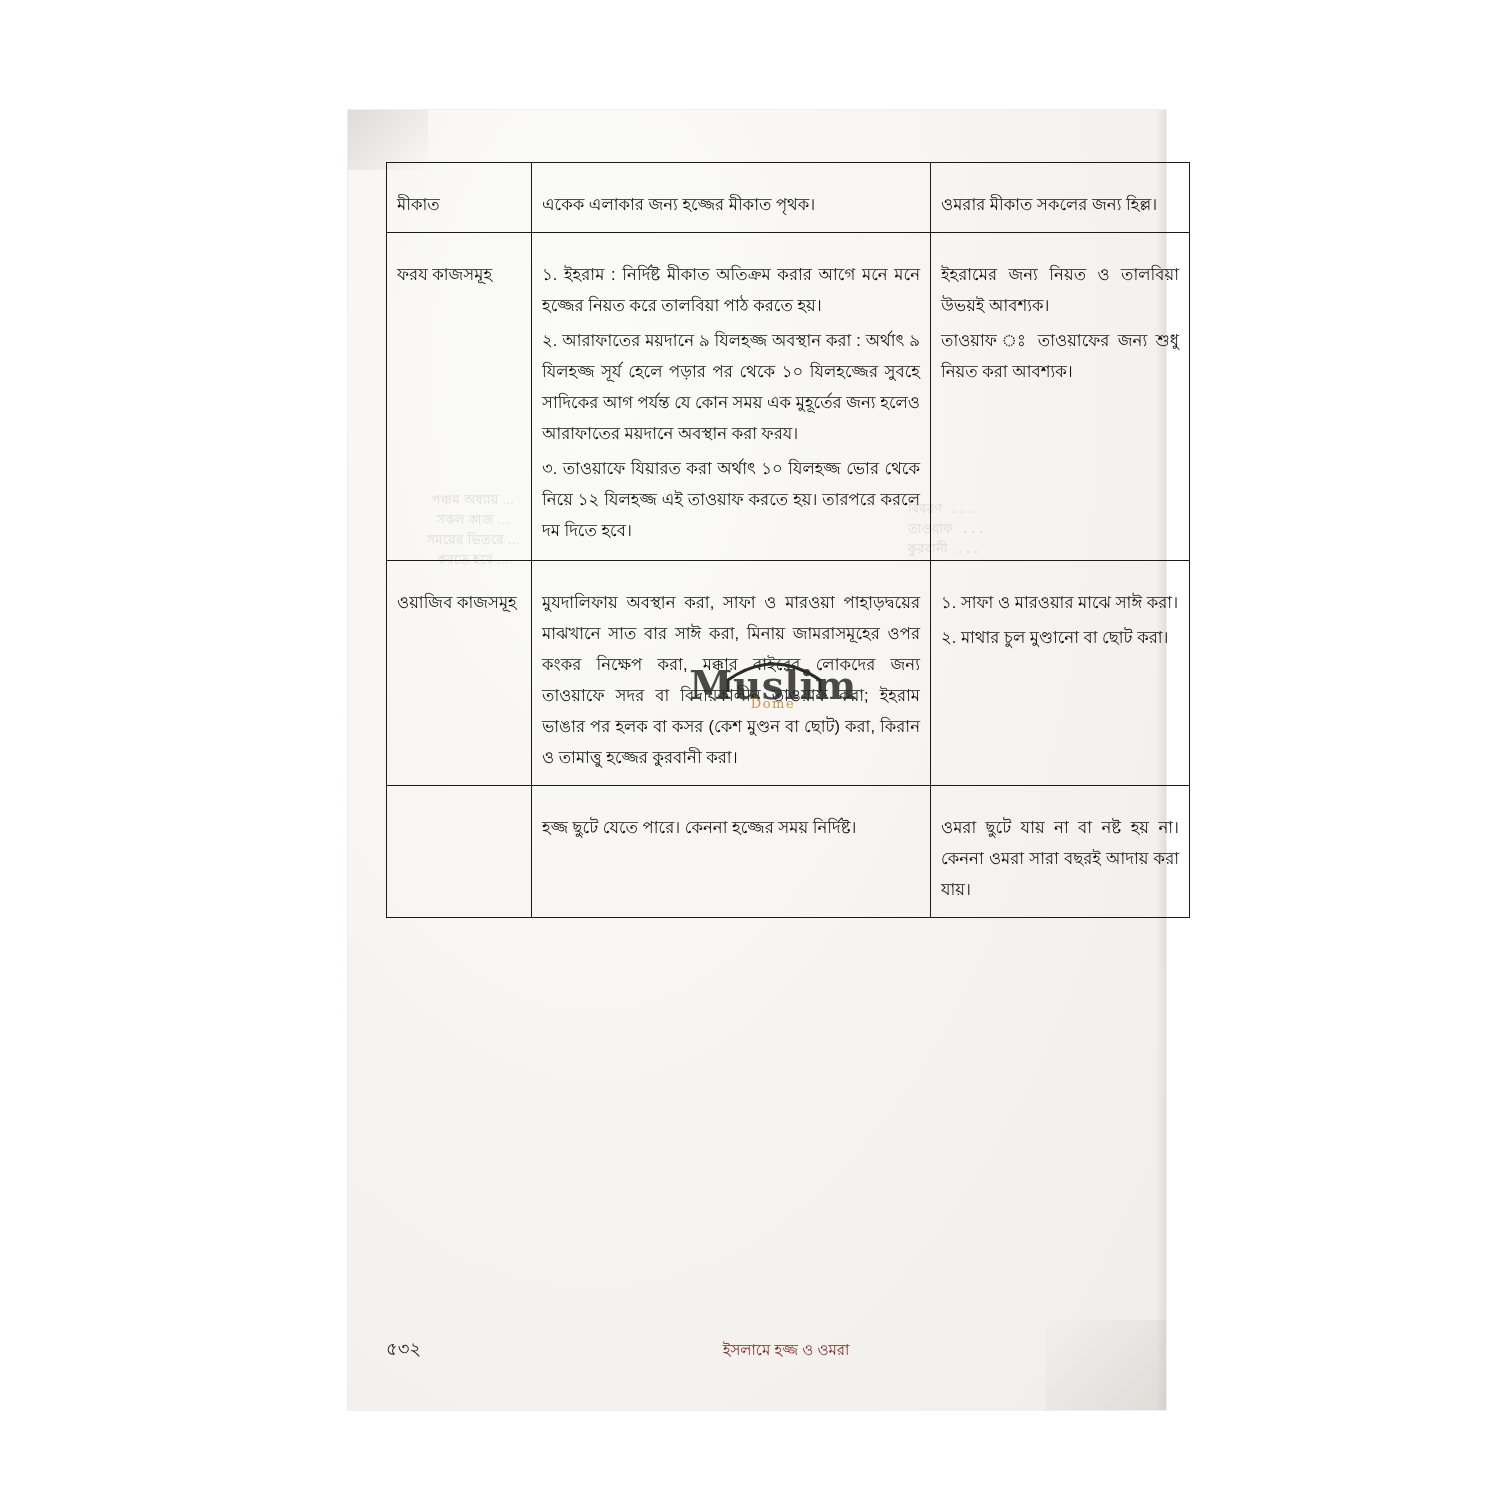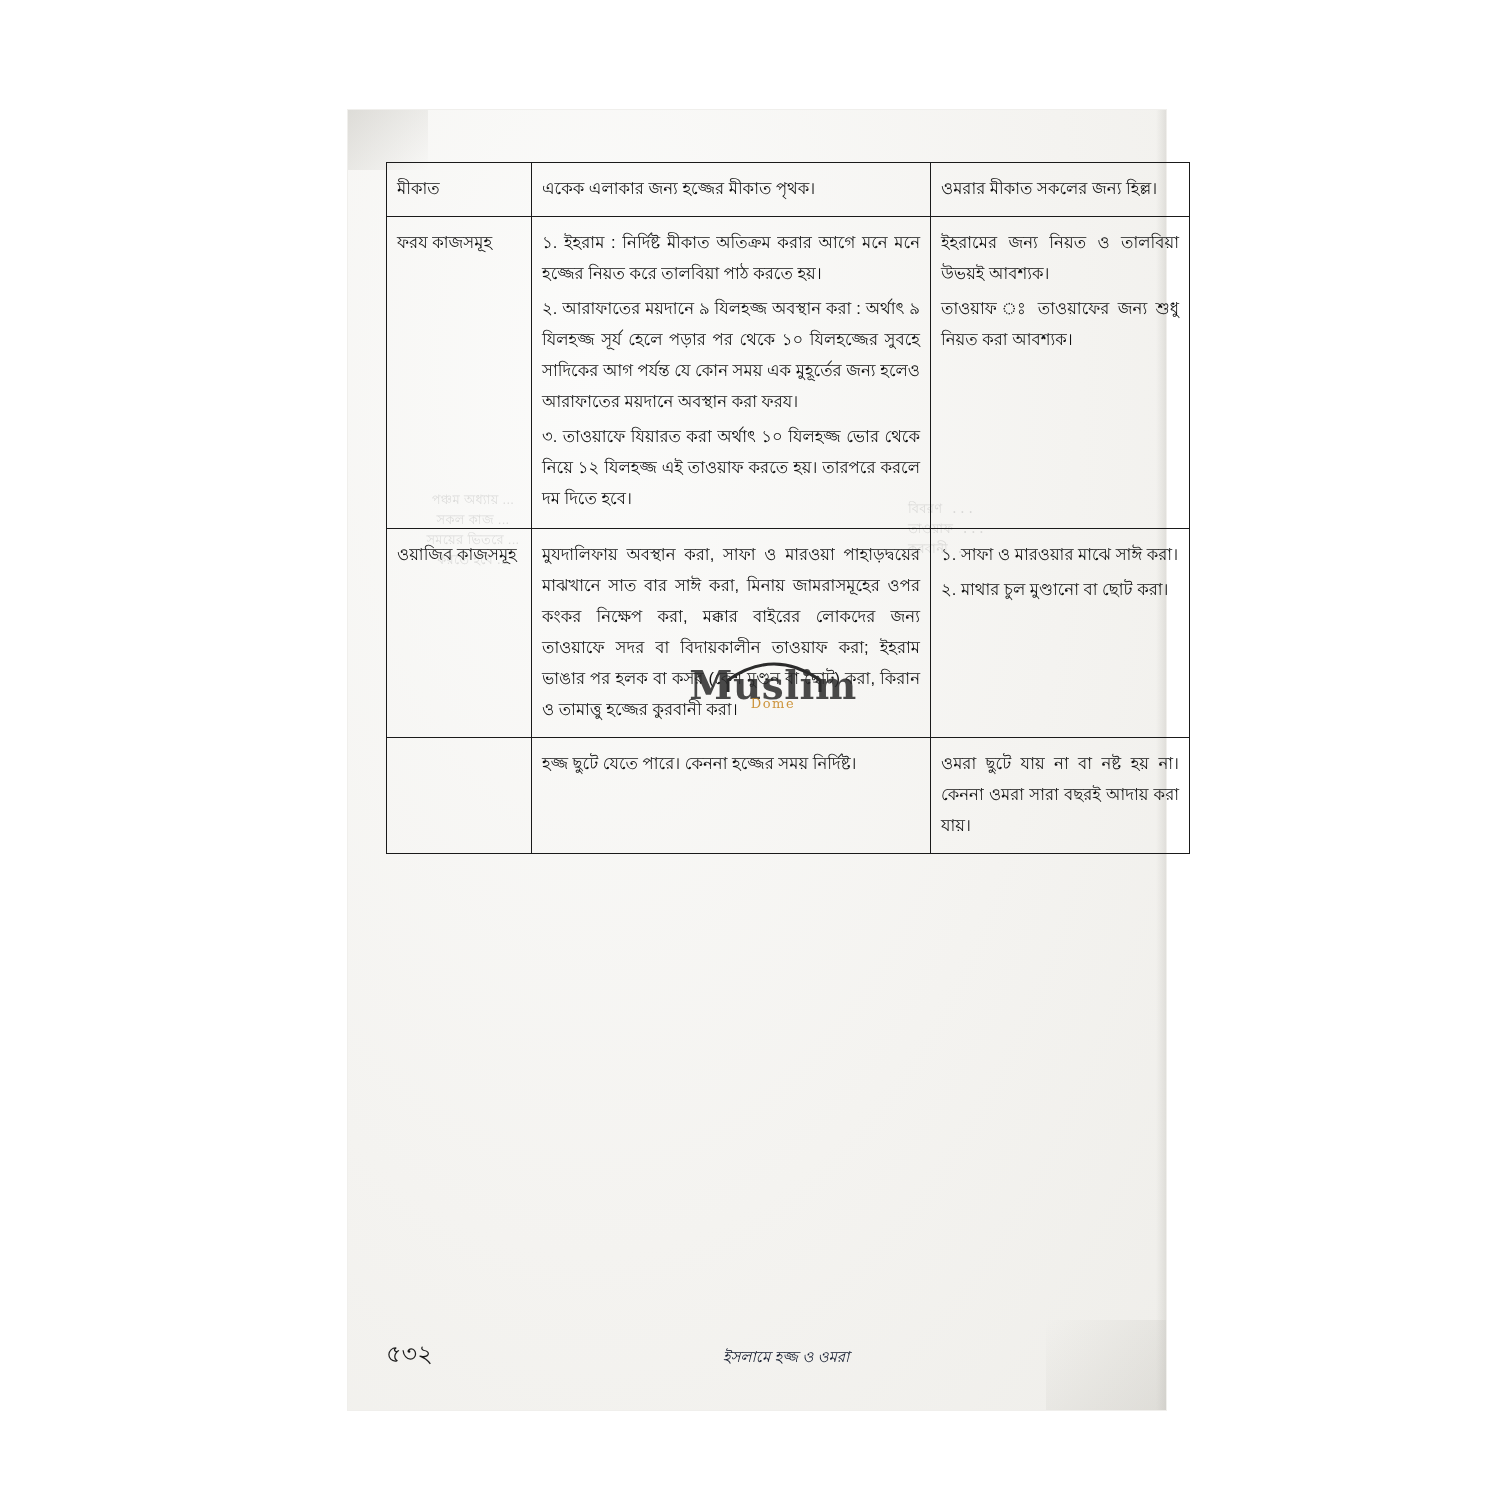--- a/index.html
+++ b/index.html
@@ -44,21 +44,21 @@
     width: 740px;
   }
   table.doc-table {
     border-collapse: collapse;
     width: 740px;
     table-layout: fixed;
   }
   table.doc-table td {
     border: 1.6px solid #1a1a1a;
     vertical-align: top;
-    padding: 10px 10px 12px 10px;
+    padding: 26px 10px 12px 10px;
     color: #111111;
     font-size: 16.5px;
     line-height: 31px;
     font-family: "Liberation Sans", sans-serif;
   }
   td.col-a { width: 124px; }
   td.col-b { width: 378px; }
   td.col-c { width: 238px; margin-left: 36px; }
   .just {
     text-align: justify;
@@ -68,31 +68,30 @@
   .para + .para { margin-top: 4px; }
   .footer-row {
     position: absolute;
     left: 38px;
     top: 1225px;
     width: 740px;
     display: flex;
     align-items: baseline;
   }
   .page-number {
-    font-size: 24px;
+    font-size: 18px;
     color: #1a1a1a;
     width: 120px;
   }
   .footer-title {
     flex: 1;
     text-align: center;
     font-size: 15px;
-    color: #0f172a;
+    color: #7f1d1d;
     margin-left: -60px;
-    font-style: italic;
   }
   
   .watermark {
     position: absolute;
     left: 330px;
     top: 560px;
     width: 190px;
     height: 110px;
     pointer-events: none;
     text-align: center;

